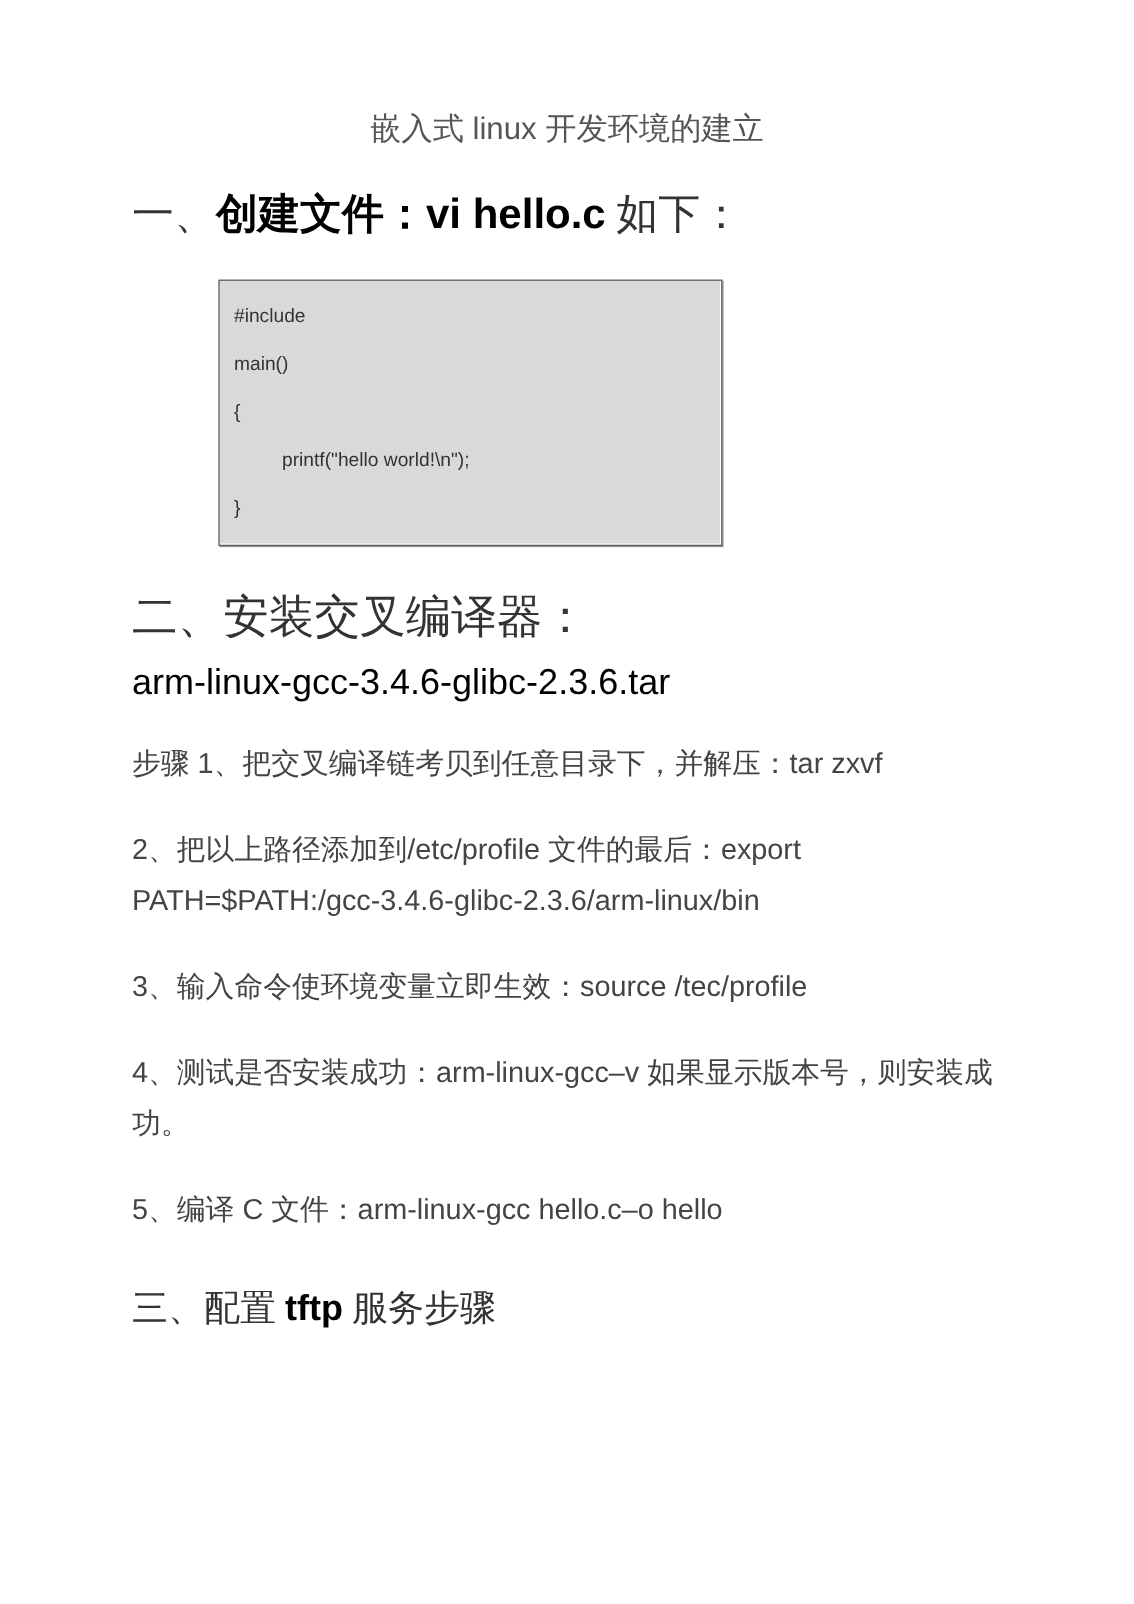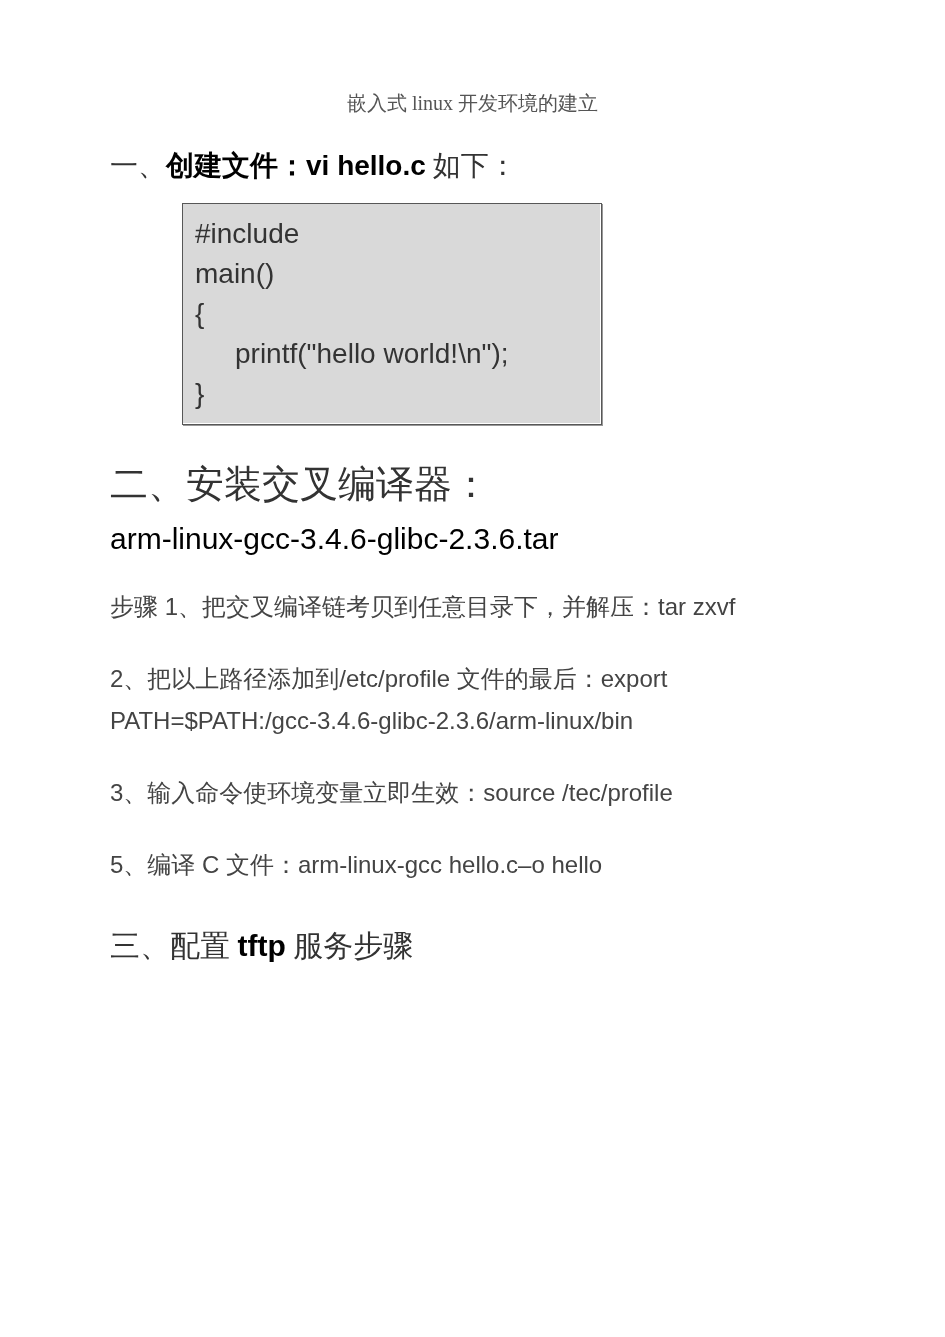--- a/index.html
+++ b/index.html
@@ -9,51 +9,51 @@
     font-family: "Microsoft YaHei", "SimSun", Arial, sans-serif;
     width: 945px;
     color: #333333;
   }
   .page {
     padding: 90px 110px 60px 110px;
     box-sizing: border-box;
   }
   .title {
     text-align: center;
-    font-size: 20px;
+    font-size: 26px;
     color: #555555;
     font-weight: 400;
     margin-bottom: 30px;
-    font-family: Liberation Serif, serif;
+    font-family: Liberation Sans, sans-serif;
   }
   .h1 {
-    font-size: 28px;
+    font-size: 35px;
     font-weight: bold;
     color: #000000;
-    margin: 20px 0 18px 0;
+    margin: 20px 0 31px 0;
     font-family: "SimHei", "Microsoft YaHei", sans-serif;
   }
   .h1 .thin {
     font-weight: 400;
     font-family: "SimSun", serif;
     color: #333333;
   }
   .codebox {
     margin-left: 72px;
     width: 420px;
     background: #d9d9d9;
     border: 1px solid rgba(0,0,0,0.6);
     box-shadow: 1px 1px 0 #999999, -1px -1px 0 #ffffff inset;
     padding: 10px 12px 10px 12px;
     box-sizing: border-box;
     margin-bottom: 28px;
   }
   .codebox div {
     font-family: Arial, "Microsoft YaHei", sans-serif;
-    font-size: 28px;
+    font-size: 16px;
     line-height: 40px;
     color: #333333;
   }
   .code-indent {
     padding-left: 40px;
   }
   .h2 {
     font-size: 38px;
     font-family: "SimSun", serif;
     color: #333333;
@@ -114,20 +114,21 @@
     <span>步骤 1、把交叉编译链考贝到任意目录下，并解压：tar zxvf</span><br>
   </div>
 
   <div class="para">
     <span>2、把以上路径添加到/etc/profile 文件的最后：export</span><br>
     <span class="lat">PATH=$PATH:/gcc-3.4.6-glibc-2.3.6/arm-linux/bin</span>
   </div>
 
   <div class="para">3、输入命令使环境变量立即生效：source  /tec/profile</div>
 
+  <div class="para">4、测试是否安装成功：arm-linux-gcc–v  如果显示版本号，则安装成功。</div>
 
   <div class="para">5、编译 C 文件：arm-linux-gcc hello.c–o hello</div>
 
   <div class="h3">
     <span>三、配置 </span><span class="bold">tftp</span><span> 服务步骤</span>
   </div>
 
 </div>
 
 </body></html>

